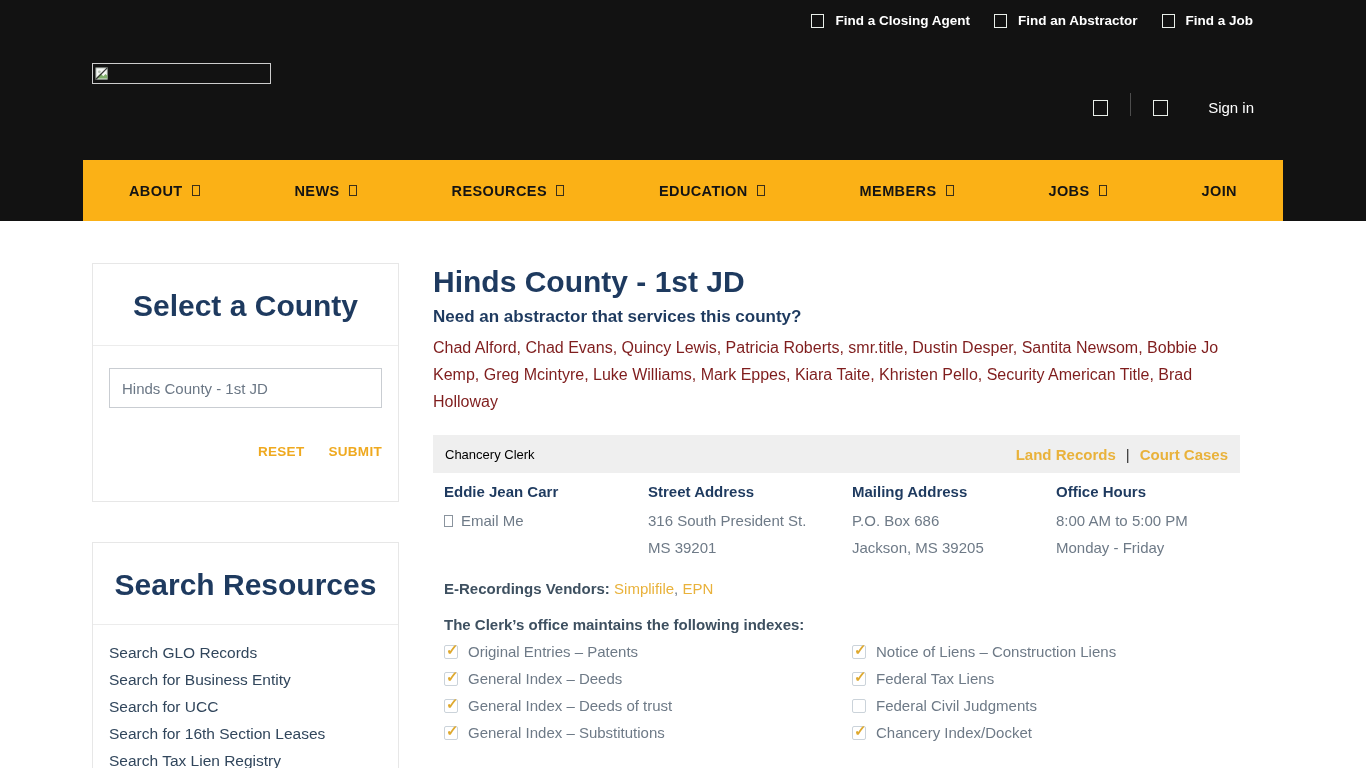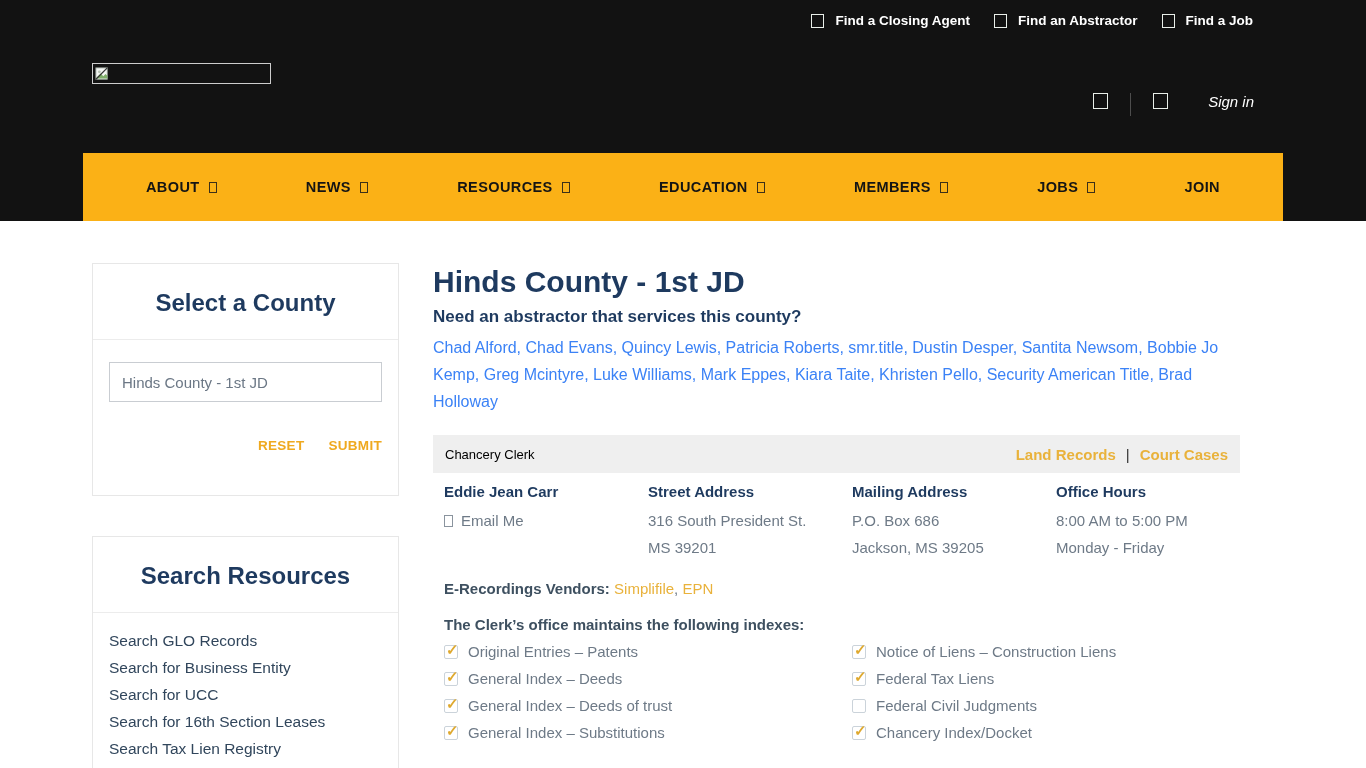--- a/index.html
+++ b/index.html
@@ -17,51 +17,51 @@
   .topbar { display:flex; justify-content:flex-end; align-items:center; gap:24px; padding:13px 113px 0 0; }
   .tb-link { color:#fff; font-size:13.5px; font-weight:600; display:flex; align-items:center; gap:11px; }
 
   .tofu { display:inline-block; border-style:solid; border-color:#e9efe9; flex:none; }
   .tofu.w  { width:13px; height:14px; border-width:1.5px; }
   .tofu.caret { width:8px; height:11px; border-width:1.5px; border-color:#1a1a1a; opacity:.85; }
   .tofu.g  { width:9px; height:12px; border-width:1px; border-color:#8a949e; }
 
   .logo-row { display:flex; align-items:flex-start; margin-top:35px; padding:0 112px 0 92px; }
   .logo-box { width:179px; height:21px; border:1px solid #cdcdcd; display:flex; align-items:center; padding-left:2px; background:transparent; }
-  .hdr-right { margin-left:auto; display:flex; align-items:flex-start; gap:22px; margin-top:30px;font-style:italic; }
+  .hdr-right { margin-left:auto; display:flex; align-items:flex-end; gap:22px; margin-top:30px; }
   .hdr-icon { width:15px; height:16px; border:1.5px solid #e9efe9; }
   .hdr-divider { width:1px; height:23px; background:#4d4d4d; }
   .sign-in { color:#fff; font-size:15px; margin-left:18px; }
 
   .mainnav {
-    position:absolute; left:83px; bottom:0; width:1200px; height:68px;
+    position:absolute; left:83px; bottom:0; width:1200px; height:61px;
     background:#FBB116; display:flex; align-items:center;
-    justify-content:space-between; padding:0 63px;
+    justify-content:space-between; padding:0 46px;
   }
   .nav-item { color:#141414; font-weight:700; font-size:14.5px; letter-spacing:.4px; display:flex; align-items:center; gap:9px; }
 
   
   .page { width:1200px; margin:0 auto; display:flex; gap:34px; padding-top:42px; }
   .sidebar { flex:0 0 307px; margin-left:9px; }
   .content { width:807px; }
 
   .side-box { background:#fff; border:1px solid #e7e7e7; margin-bottom:40px; }
-  .side-box h2 { margin:0; padding:25px 10px 22px; text-align:center; font-size:24px; font-weight:700; color:#1E3A5F; border-bottom:1px solid #ececec; }
+  .side-box h2 { margin:0; padding:25px 10px 22px; text-align:center; font-size:30px; font-weight:700; color:#1E3A5F; border-bottom:1px solid #ececec; }
   .county-form { padding:22px 16px 42px; }
   .county-input { width:100%; height:40px; border:1px solid #c9cdd2; padding:0 12px; font-size:15px; color:#6b7785; font-family:inherit; background:#fff; }
   .form-actions { display:flex; justify-content:flex-end; gap:24px; margin-top:36px; }
   .btn-link { color:#EFA91F; font-weight:700; font-size:13.5px; letter-spacing:.3px; }
 
   .s-links { padding:20px 16px 30px; display:flex; flex-direction:column; gap:11px; }
   .s-link { color:#31465C; font-size:15.5px; line-height:16px; }
 
   
   .page-title { margin:0 0 4px; font-size:30px; line-height:38px; font-weight:700; color:#1E3A5F; }
   .subtitle { margin:0 0 5px; font-size:17px; line-height:24px; font-weight:700; color:#1E3A5F; }
-  .names { margin:0 0 20px; font-size:16px; color:#3b82f6; line-height:27px; }
+  .names { margin:0 0 20px; font-size:16px; color:#7f1d1d; line-height:27px; }
 
   .section-bar { background:#EFEFEF; height:38px; display:flex; align-items:center; justify-content:space-between; padding:0 12px; }
   .section-title { font-size:13px; font-weight:400; color:#000000; }
   .section-links { font-size:15px; font-weight:700; display:flex; align-items:center; }
   .section-links a { color:#E9B23B; }
   .sep-pipe { color:#333; margin:0 10px; font-weight:400; }
 
   .contact-grid { display:grid; grid-template-columns:204px 204px 204px 1fr; padding:10px 0 0 11px; }
   .col h3 { margin:0 0 7px; font-size:15px; font-weight:700; color:#1E3A5F; }
   .crow { font-size:15px; color:#6E7A87; line-height:27px; display:flex; align-items:center; gap:8px; }

